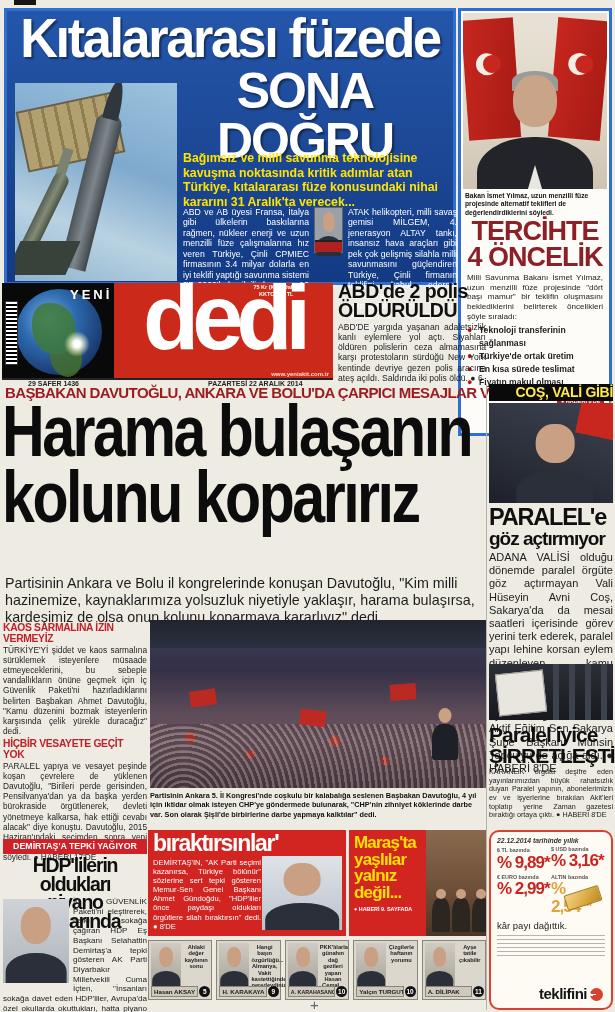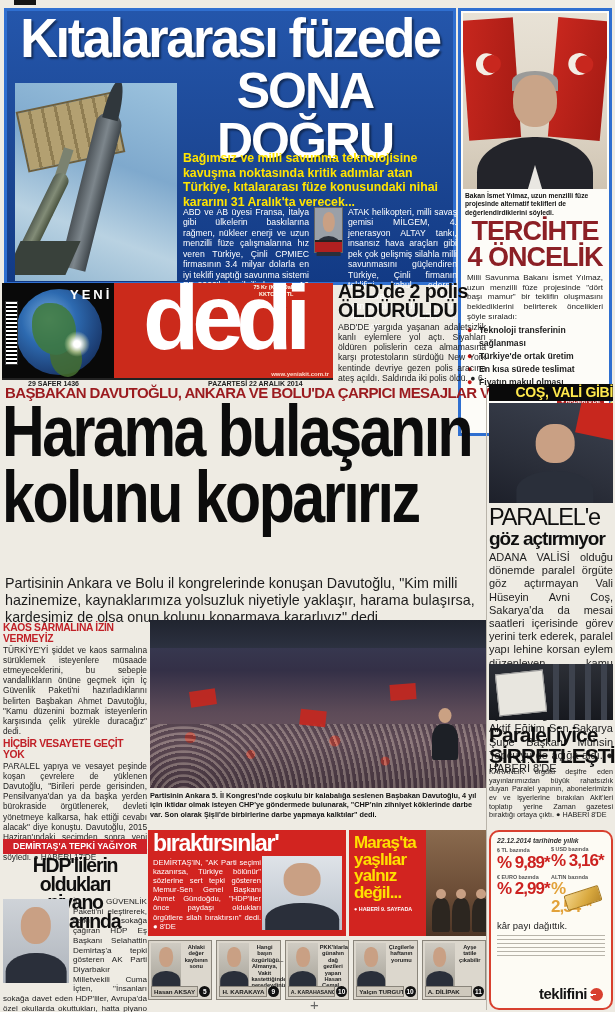--- a/index.html
+++ b/index.html
@@ -136,21 +136,21 @@
   .colname{position:absolute;left:2px;bottom:2px;right:13px;height:11px;background:#cfc9bd;border:1px solid #8a857b;
       font-size:6.2px;font-weight:800;line-height:10px;padding-left:2px;box-sizing:border-box;white-space:nowrap;overflow:hidden;}
   .colnum{position:absolute;right:1px;bottom:2px;width:11px;height:11px;border-radius:50%;background:#111;color:#fff;
       font-size:6.5px;font-weight:700;text-align:center;line-height:11px;}
   
   .valikicker{left:489px;top:384px;width:124px;height:17px;background:#0a0a0a;color:#ffe94d;font-weight:900;font-size:14px;
       text-align:right;line-height:17px;letter-spacing:-.3px;box-sizing:border-box;}
   .valiphoto{left:489px;top:403px;width:124px;height:100px;overflow:hidden;
       background:linear-gradient(200deg,#3c4250 0%,#2b2f3a 60%,#1d202a 100%);}
   .valiflagcorner{position:absolute;right:-8px;top:-8px;width:42px;height:42px;background:#c8271e;transform:rotate(12deg);}
-  .valihead1{left:489px;top:506px;width:124px;font-weight:400;font-size:23.5px;letter-spacing:-1.2px;color:#0f0f0f;line-height:.95;}
+  .valihead1{left:489px;top:506px;width:124px;font-weight:700;font-size:23.5px;letter-spacing:-1.2px;color:#0f0f0f;line-height:.95;}
   .valihead2{left:489px;top:529px;width:124px;font-weight:800;font-size:19px;letter-spacing:-1px;color:#0f0f0f;line-height:1;}
   .valibody{left:489px;top:551px;width:124px;font-size:11px;line-height:1.2;color:#222;text-align:justify;}
   .zamanphoto{left:489px;top:664px;width:124px;height:56px;overflow:hidden;background:linear-gradient(180deg,#2c2f36,#17191f);}
   .zamanpaper{position:absolute;left:8px;top:8px;width:46px;height:40px;background:#e8e6df;transform:rotate(-6deg);border:1px solid #999;}
   .zamanbars{position:absolute;right:6px;top:0;bottom:0;width:64px;background:
       repeating-linear-gradient(90deg,transparent 0 10px,#3d424d 10px 16px);}
   .sirrethead1{left:489px;top:724px;width:124px;font-weight:800;font-size:21px;letter-spacing:-1px;color:#0f0f0f;line-height:1;}
   .sirrethead2{left:489px;top:745px;width:124px;font-weight:900;font-size:21px;letter-spacing:-1px;color:#0f0f0f;line-height:1;}
   .sirretbody{left:489px;top:768px;width:124px;font-size:7.2px;line-height:1.2;color:#222;text-align:justify;}
   

